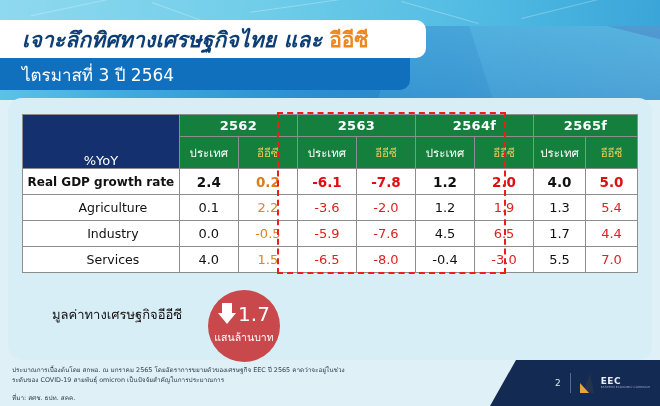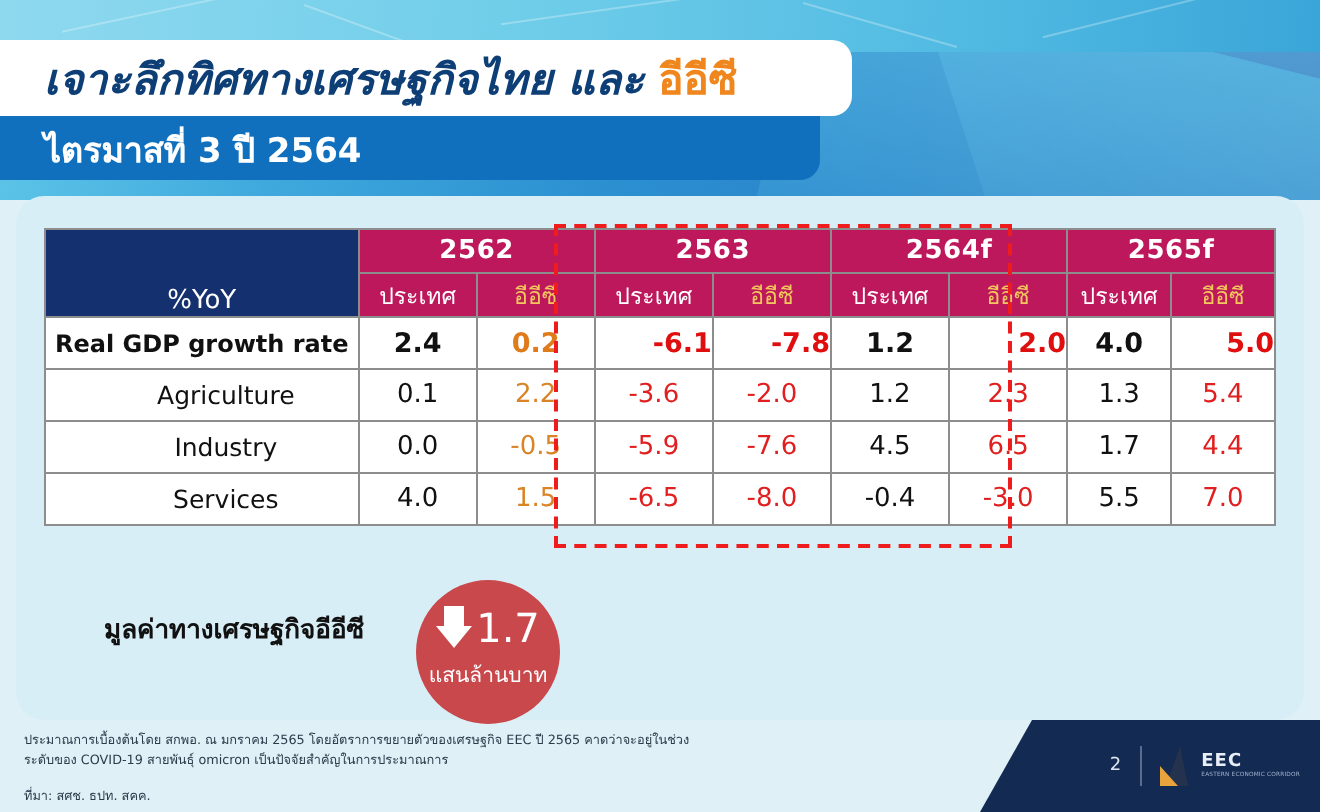--- a/index.html
+++ b/index.html
@@ -42,63 +42,63 @@
   }
   .title-band .t-accent{
     font-size:21px; font-weight:bold; color:#f0861e; margin-left:7px;
     white-space:nowrap;
   }
   .sub-band{
     position:absolute; left:-10px; top:58px; width:420px; height:32px;
     background:#1070bd; border-radius:0 0 10px 0;
     display:flex; align-items:center; padding-left:32px;
   }
-  .sub-band .s-text{ font-size:17px; color:#ffffff; font-weight:bold; }
+  .sub-band .s-text{ font-size:17px; color:#ffffff; font-weight:normal; }
 
   
   .panel{
     position:absolute; left:8px; top:98px; width:644px; height:262px;
     background:#d8eef6; border-radius:14px;
   }
 
   
   .tbl-wrap{ position:absolute; left:22px; top:114px; width:616px; }
   table.data{
     border-collapse:collapse; width:616px; background:#ffffff;
     table-layout:fixed;
   }
   table.data th, table.data td{
     border:1px solid #8d8d8d; text-align:center; padding:0;
   }
-  thead th{ background:#be185d; color:#ffffff; }
+  thead th{ background:#15803d; color:#ffffff; }
   .hd-year{ height:22px; font-size:13px; font-weight:bold; letter-spacing:.3px; }
-  .hd-sub{ height:22px; font-size:11.5px; font-weight:normal; }
+  .hd-sub{ height:32px; font-size:11.5px; font-weight:normal; }
   .hd-sub.eec{ color:#f2c75c; }
   .hd-yoy{ font-size:13px; font-weight:normal; color:#ffffff; vertical-align:bottom;
            padding-bottom:3px; background:#15306e; border:1px solid #15306e;}
   .rowlabel{ text-align:left; padding-left:10px; font-size:12.5px; color:#111; height:26px; }
   .rowlabel.bold{ font-weight:bold; font-size:12px; padding-left:0; }
   .rowlabel.indent{ padding-left:24px; }
   td.v{ font-size:13px; height:26px; color:#111111; }
   td.v.b{ font-weight:bold; font-size:13.5px; }
   td.v.orange{ color:#d98427; }
   td.v.orange.b{ color:#e07b1c; }
   td.v.red{ color:#e02020; }
-  td.v.red.b{ color:#e00f0f; font-weight:bold;text-align:right; }
+  td.v.red.b{ color:#e00f0f; font-weight:bold; }
   td.v.dark{ color:#111; }
 
   
   .dashbox{
     position:absolute; left:277px; top:112px; width:229px; height:162px;
     border:2.5px dashed #ee1c1c; pointer-events:none;
   }
 
   
   .callout{ position:absolute; left:52px; top:304px; display:flex; align-items:center; }
-  .callout .c-label{ font-size:13px; font-weight:bold; color:#111; }
+  .callout .c-label{ font-size:13px; font-weight:normal; color:#111; }
   .badge{
     position:absolute; left:208px; top:290px; width:72px; height:72px;
     border-radius:50%; background:#c8484c;
     display:flex; align-items:center; justify-content:center; flex-direction:column;
   }
   .badge-row{ display:flex; align-items:center; justify-content:center; margin-top:-4px; }
   .arrow-dn{ width:18px; height:22px; position:relative; margin-right:2px; }
   .arrow-dn .stem{ position:absolute; left:4px; top:0; width:10px; height:12px; background:#fff; }
   .arrow-dn .head{ position:absolute; left:0; top:10px; width:0; height:0;
     border-left:9px solid transparent; border-right:9px solid transparent; border-top:11px solid #fff; }
@@ -194,21 +194,21 @@
         <td class="v b red">5.0</td>
       </tr>
 
       <tr>
         <td class="rowlabel indent">Agriculture</td>
         <td class="v dark">0.1</td>
         <td class="v orange">2.2</td>
         <td class="v red">-3.6</td>
         <td class="v red">-2.0</td>
         <td class="v dark">1.2</td>
-        <td class="v red">2.3</td>
+        <td class="v red">1.9</td>
         <td class="v dark">1.3</td>
         <td class="v red">5.4</td>
       </tr>
 
       <tr>
         <td class="rowlabel indent">Industry</td>
         <td class="v dark">0.0</td>
         <td class="v orange">-0.5</td>
         <td class="v red">-5.9</td>
         <td class="v red">-7.6</td>

